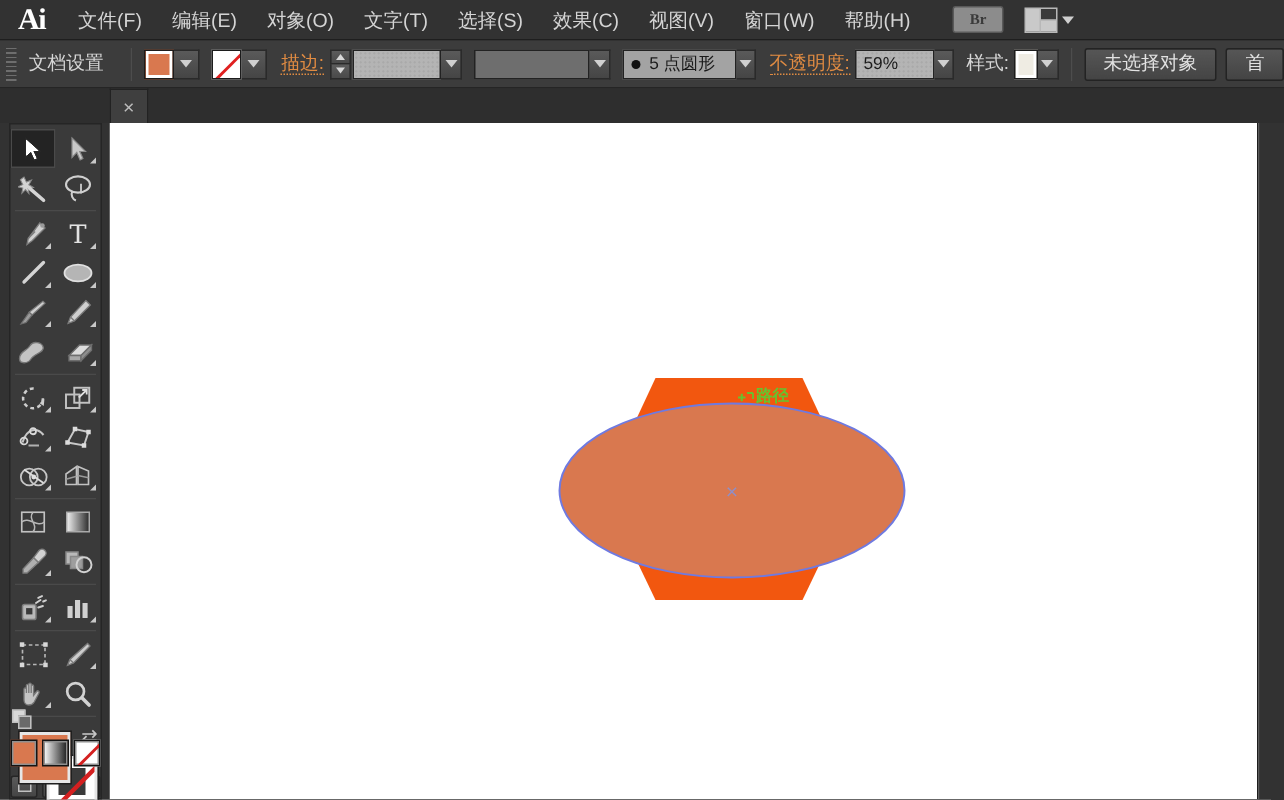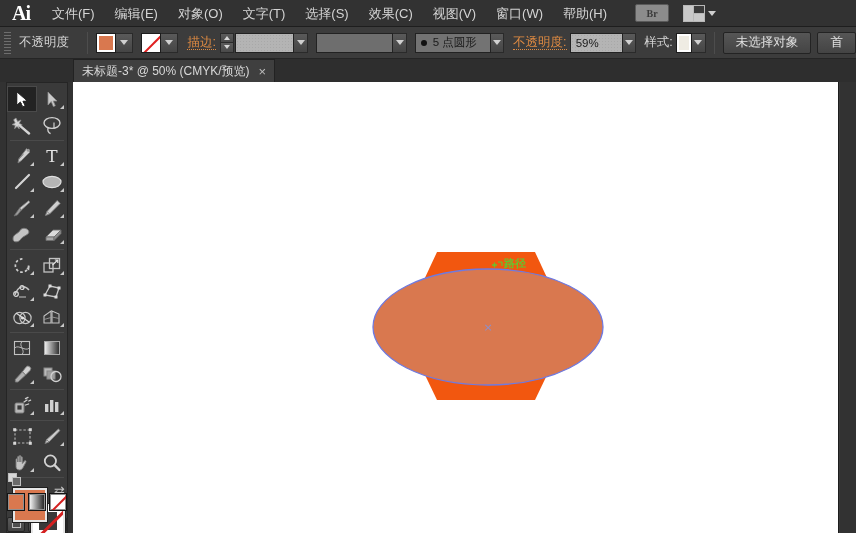--- a/index.html
+++ b/index.html
@@ -93,21 +93,21 @@
   .stepper div:last-child { border-top:none; }
   .sp-up { width:0;height:0;border-left:3px solid transparent;border-right:3px solid transparent;border-bottom:4px solid #d8d8d8; }
   .sp-dn { width:0;height:0;border-left:3px solid transparent;border-right:3px solid transparent;border-top:4px solid #d8d8d8; }
   .field {
     height: 20px; background: #b4b4b4; border: 1px solid #222;
     display: flex; align-items: center; padding: 0 5px;
     font-size: 11.5px; color: #1a1a1a; white-space: nowrap;
     background-image: radial-gradient(#a8a8a8 0.6px, transparent 0.7px);
     background-size: 3px 3px;
   }
-  .field-plain { background: #737373; background-image:none; }
+  .field-plain { background: #a3a3a3; background-image:none; }
   .field-dark { background: #6e6e6e; background-image:none; }
   .btn-doc {
     height: 22px; background: linear-gradient(#565656,#444);
     border: 1px solid #232323; border-radius: 2px;
     color: #e2e2e2; font-size: 12.5px; padding: 0 12px;
     display: flex; align-items: center; white-space: nowrap;
   }
   .stroke-dot { width:6px;height:6px;border-radius:50%;background:#111;margin-right:6px; }
 
   
@@ -226,21 +226,21 @@
       <div class="br-icon">Br</div>
       <div class="arrange-icon">
         <div class="arrange-box"></div>
         <div class="caret"></div>
       </div>
     </div>
   </div>
 
   <div class="controlbar">
     <div class="grip"></div>
-    <div class="cb-label" style="margin:0 10px 0 4px;">不透明度</div>
+    <div class="cb-label" style="margin:0 10px 0 4px;">文档设置</div>
     <div class="vsep"></div>
 
     <div class="swatch-group">
       <div class="swatch" style="background:#d9784f"></div>
       <div class="dd-btn">
           <div class="dd-caret"></div>
         </div>
     </div>
     <div style="width:10px"></div>
     <div class="swatch-group">
@@ -299,21 +299,20 @@
       </div>
 
     <div class="vsep"></div>
     <div class="btn-doc">未选择对象</div>
     <div style="width:8px"></div>
     <div class="btn-doc">首</div>
   </div>
 
   <div class="tabbar">
     <div class="doc-tab">
-      <span class="doc-tab-title">未标题-3* @ 50% (CMYK/预览)</span>
       <span class="doc-tab-close">×</span>
     </div>
   </div>
 
   <div class="toolbar">
     <div class="tb-grip"></div>
 
     <div class="tool-grid">
       <div class="tool active">
         <svg width="15" height="17" viewBox="0 0 15 17">

